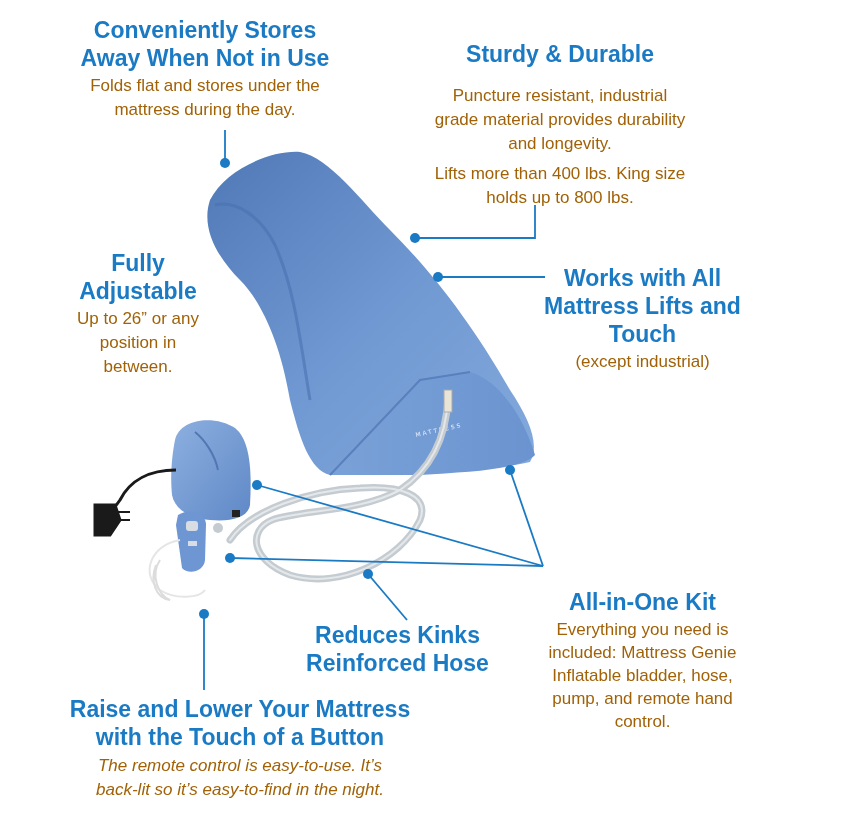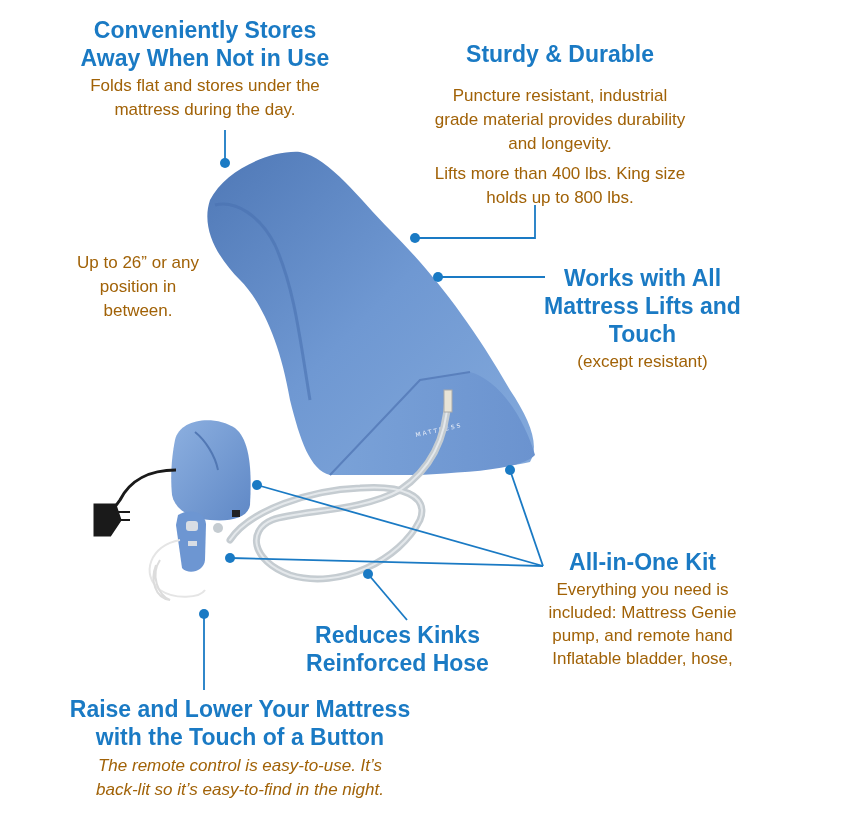--- a/index.html
+++ b/index.html
@@ -111,47 +111,52 @@
     <div>grade material provides durability</div>
     <div>and longevity.</div>
   </div>
   <div class="desc" style="margin-top:6px;">
     <div>Lifts more than 400 lbs. King size</div>
     <div>holds up to 800 lbs.</div>
   </div>
 </div>
 
 <div class="block" style="left:48px; top:249px; width:180px;">
+  <div class="title">
+    <div>Fully</div>
+    <div>Adjustable</div>
+  </div>
   <div class="desc" style="margin-top:2px;">
     <div>Up to 26” or any</div>
     <div>position in</div>
     <div>between.</div>
   </div>
 </div>
 
 <div class="block" style="left:510px; top:264px; width:265px;">
   <div class="title">
     <div>Works with All</div>
     <div>Mattress Lifts and</div>
     <div>Touch</div>
   </div>
   <div class="desc" style="margin-top:2px;">
-    <div>(except resistant)</div>
+    <div>(except industrial)</div>
   </div>
 </div>
 
-<div class="block" style="left:505px; top:548px; width:275px;text-align:center;">
+<div class="block" style="left:505px; top:588px; width:275px;text-align:center;">
   <div class="title">
     <div>All-in-One Kit</div>
   </div>
   <div class="desc" style="margin-top:2px; line-height:23px;">
     <div>Everything you need is</div>
     <div>included: Mattress Genie</div>
+    <div>Inflatable bladder, hose,</div>
     <div>pump, and remote hand</div>
-    <div>Inflatable bladder, hose,</div>
+    <div>control.</div>
   </div>
 </div>
 
 <div class="block" style="left:290px; top:621px; width:215px;">
   <div class="title">
     <div>Reduces Kinks</div>
     <div>Reinforced Hose</div>
   </div>
 </div>
 

